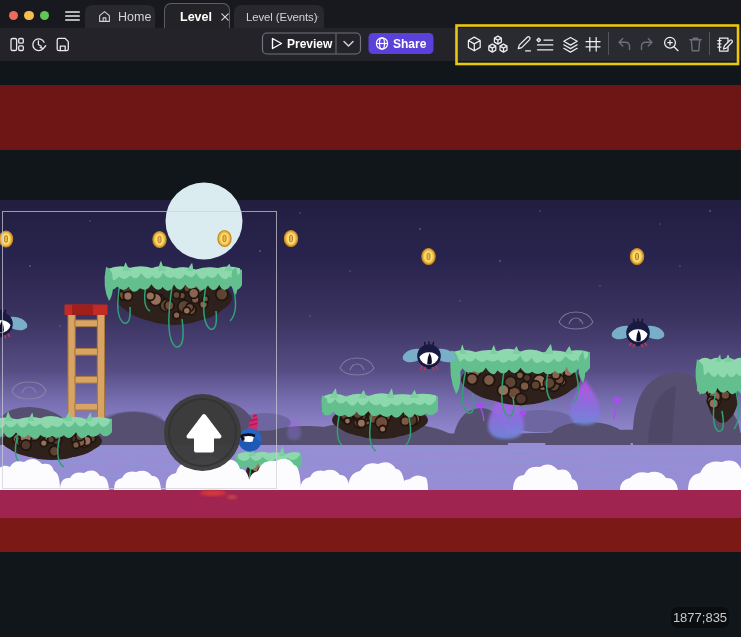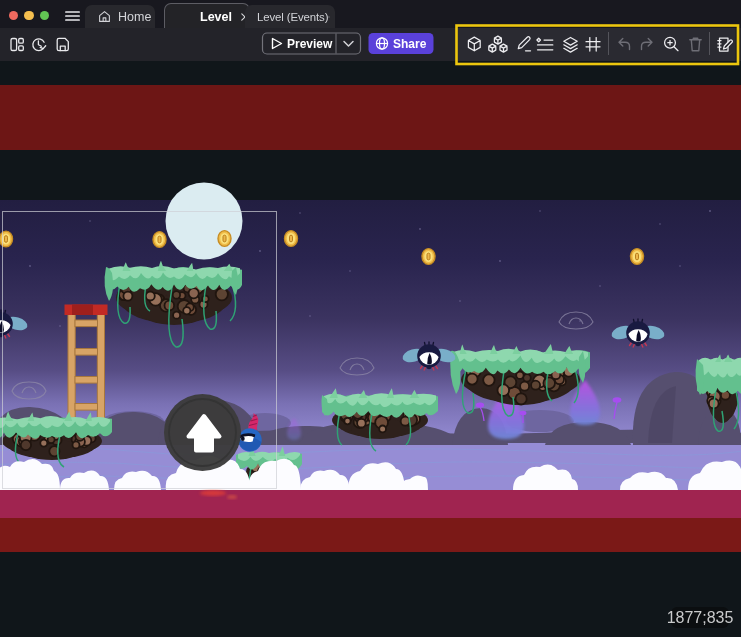--- a/index.html
+++ b/index.html
@@ -2,21 +2,21 @@
 <html><head>
 <meta charset="utf-8">
 <style>
 html,body{margin:0;padding:0;background:#10161a;}
 #app{position:relative;width:741px;height:637px;overflow:hidden;background:#15803d;font-family:"Liberation Sans",sans-serif;}
 .titlebar{position:absolute;left:0;top:0;width:741px;height:28px;background:#18181f;}
 .dot{position:absolute;top:10.6px;width:9.8px;height:9.8px;border-radius:50%;}
 .tab{position:absolute;display:flex;align-items:center;border-radius:7px 7px 0 0;}
 .tabtxt{font-size:12.5px;color:#d3d4d8;white-space:nowrap;}
 .toolbar{position:absolute;left:0;top:28px;width:741px;height:33px;background:#232329;padding-left:22px;}
-#coords{position:absolute;left:671px;top:607px;width:58px;height:21px;background:#0b0e10;border-radius:6px;color:#c9cacb;font-size:16px;display:flex;align-items:center;justify-content:center;}
+#coords{position:absolute;left:671px;top:607px;width:58px;height:21px;background:#0b0e10;border-radius:6px;color:#c9cacb;font-size:13px;display:flex;align-items:center;justify-content:center;}
 </style>
 </head>
 <body>
 <div id="app">
 
   <svg id="scene" style="position:absolute;left:0;top:61px;" width="741" height="576" viewBox="0 0 741 576">
     <defs>
       <linearGradient id="sky" x1="0" y1="139" x2="0" y2="376" gradientUnits="userSpaceOnUse">
         <stop offset="0" stop-color="#221e41"></stop>
         <stop offset="0.25" stop-color="#29244e"></stop>
@@ -424,28 +424,28 @@
         <line x1="0.9" y1="9" x2="14.1" y2="9"></line>
       </g>
     </svg>
     <div class="tab" style="left:85px;top:5px;width:70px;height:23px;background:#28282d;">
       <svg style="margin-left:13px;" width="13" height="13" viewBox="0 0 24 24" fill="none" stroke="#d3d4d8" stroke-width="2" stroke-linejoin="round" stroke-linecap="round">
         <path d="M3 10.5 L12 3 L21 10.5 V21 H3 Z"></path>
         <path d="M9.5 21 V14.5 H14.5 V21"></path>
       </svg>
       <span class="tabtxt" style="margin-left:7px;">Home</span>
     </div>
-    <div class="tab" style="left:164px;top:3px;width:64px;height:25px;background:#232327;border:1px solid #5d5d64;border-bottom:none;padding-left:20px;">
+    <div class="tab" style="left:164px;top:3px;width:64px;height:25px;background:#232327;border:1px solid #5d5d64;border-bottom:none;">
       <span class="tabtxt" style="margin-left:15px;color:#ffffff;font-weight:bold;">Level</span>
       <svg style="margin-left:9px;" width="10" height="10" viewBox="0 0 10 10" stroke="#d6d7da" stroke-width="1.4" stroke-linecap="round">
         <line x1="1" y1="1" x2="9" y2="9"></line>
           <line x1="9" y1="1" x2="1" y2="9"></line>
       </svg>
     </div>
-    <div class="tab" style="left:234px;top:5px;width:90px;height:23px;background:#28282d;margin-left:11px;">
+    <div class="tab" style="left:234px;top:5px;width:90px;height:23px;background:#28282d;">
       <span class="tabtxt" style="margin-left:12px;font-size:11.4px;letter-spacing:-0.1px;">Level (Events)</span>
       <svg style="margin-left:auto;margin-right:5px;" width="10" height="10" viewBox="0 0 10 10" stroke="#d6d7da" stroke-width="1.4" stroke-linecap="round">
         <line x1="1" y1="1" x2="9" y2="9"></line>
           <line x1="9" y1="1" x2="1" y2="9"></line>
       </svg>
     </div>
   </div>
 
   <div class="toolbar">
     <svg style="position:absolute;left:0;top:0;overflow:visible;" width="741" height="33" viewBox="0 0 741 33">

